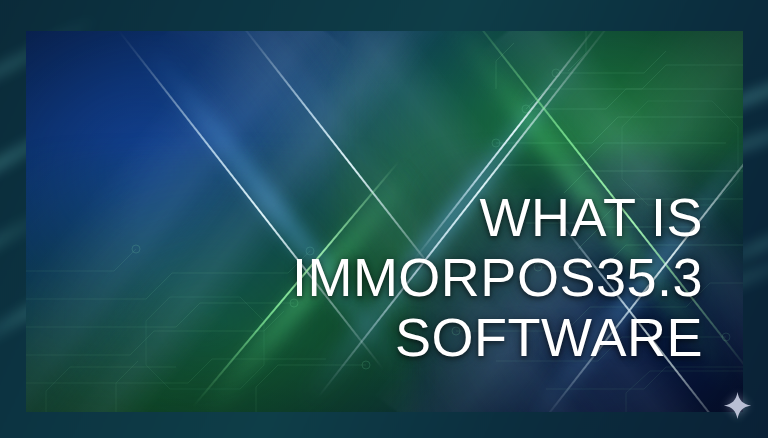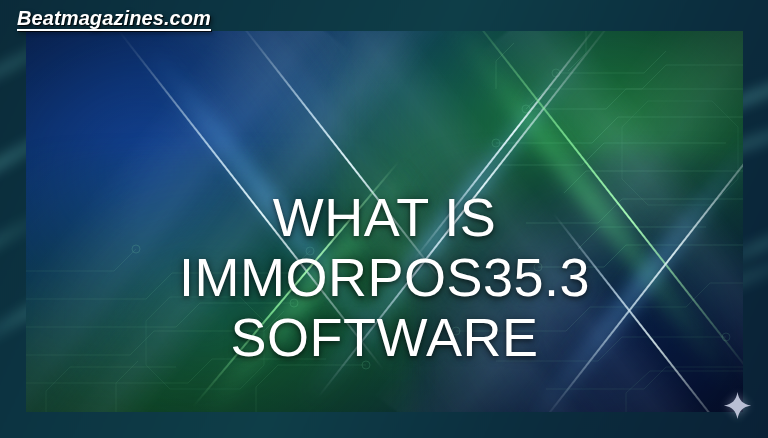--- a/index.html
+++ b/index.html
@@ -174,21 +174,21 @@
     filter: blur(9px);
   }
   .glow-blue { background: linear-gradient(90deg, rgba(90,170,255,0), rgba(110,190,255,.5), rgba(90,170,255,0)); }
   .glow-green{ background: linear-gradient(90deg, rgba(70,220,120,0), rgba(100,235,140,.5), rgba(70,220,120,0)); }
 
   
   .title-wrap {
     position: absolute;
     left: 0; right: 0;
     top: 156px;
-    text-align: center;
+    text-align: right;
     padding: 0 40px;
     box-sizing: border-box;
   }
   .title {
     margin: 0;
     color: #ffffff;
     font-family: "Liberation Sans", sans-serif;
     font-weight: 400;
     font-size: 54px;
     line-height: 60px;
@@ -343,21 +343,20 @@
     </div>
 
     <div class="panel-vignette"></div>
 
     <div class="title-wrap">
       <h1 class="title">WHAT IS IMMORPOS35.3
 SOFTWARE</h1>
     </div>
   </div>
 
-  <div class="watermark">Beatmagazines.com</div>
 
   <div class="sparkle">
     <svg viewBox="0 0 32 32">
       <path d="M16 1 C17.6 10.2 21.8 14.4 31 16 C21.8 17.6 17.6 21.8 16 31 C14.4 21.8 10.2 17.6 1 16 C10.2 14.4 14.4 10.2 16 1 Z" fill="#b9bfd4"></path>
     </svg>
   </div>
 
 </div>
 
 </body></html>

